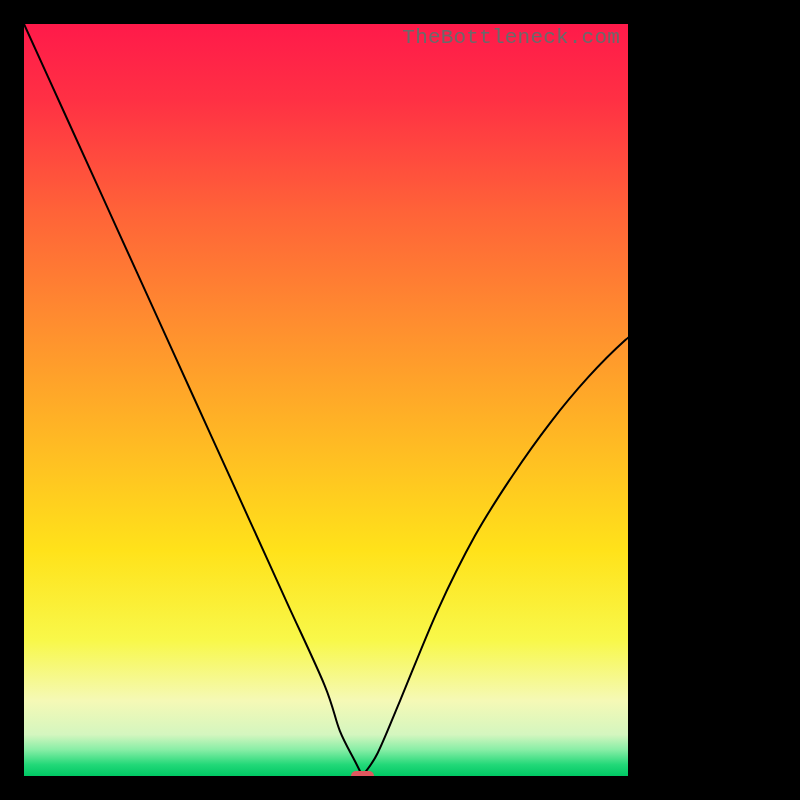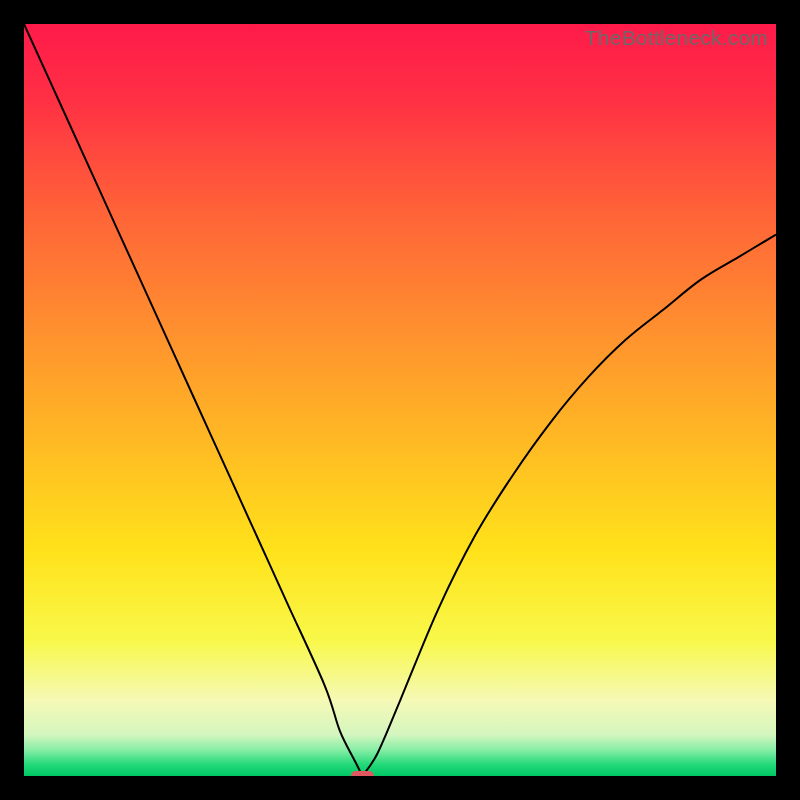--- a/index.html
+++ b/index.html
@@ -14,23 +14,24 @@
   .frame {
     position: relative;
     width: 800px;
     height: 800px;
     background: #000;
   }
   .plot {
     position: absolute;
     left: 24px;
     top: 24px;
-    width: 752px;
+    width: 604px;
     height: 752px;
     overflow: hidden;
+    font-family: Liberation Mono, monospace;
   }
   .watermark {
     position: absolute;
     top: 2px;
     right: 8px;
     color: #6a6a6a;
     font-size: 21px;
     font-weight: 500;
     letter-spacing: 0.2px;
     z-index: 5;

